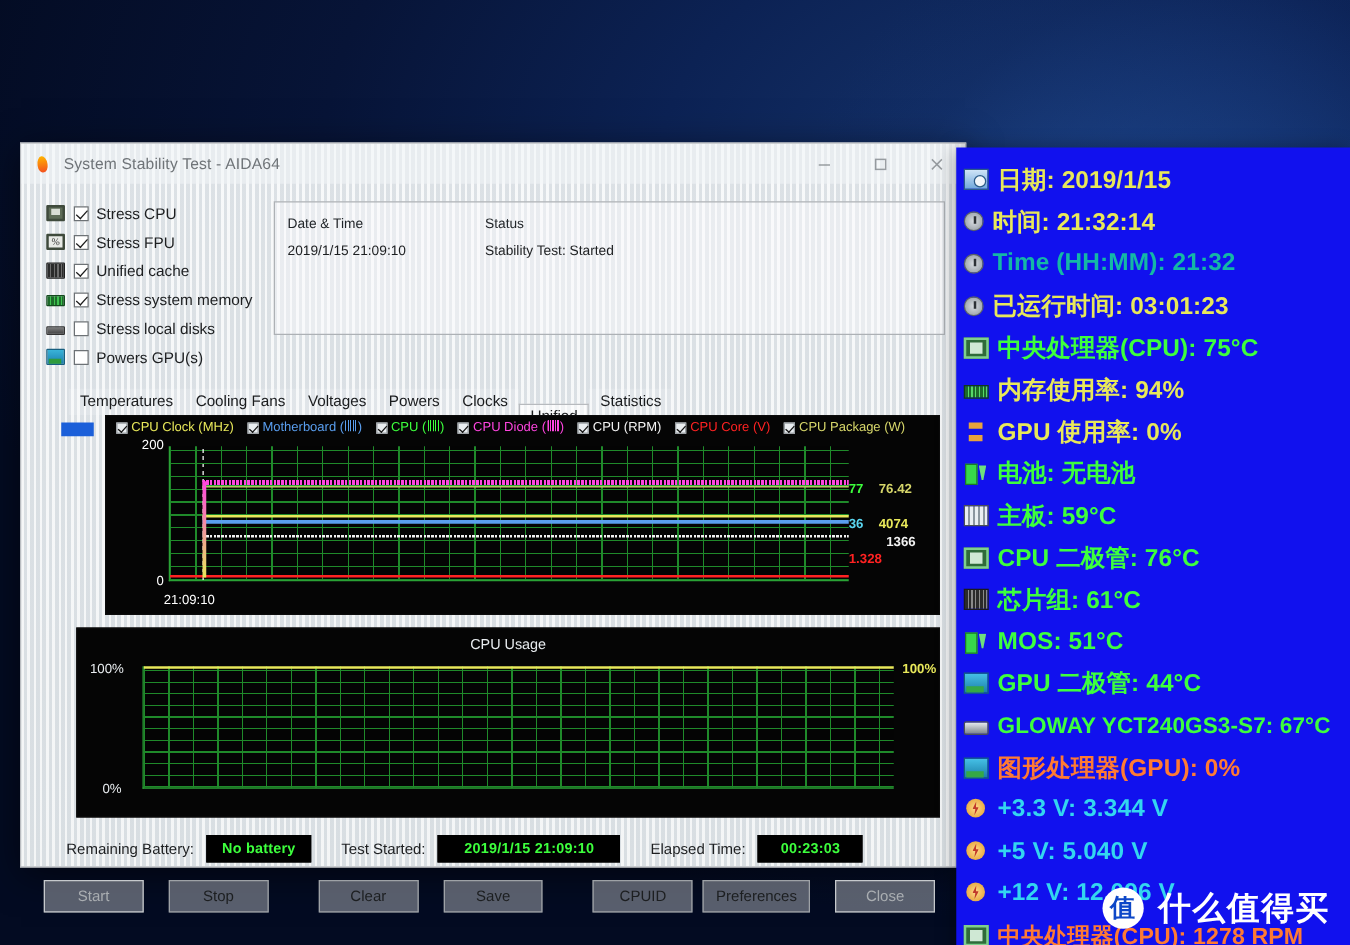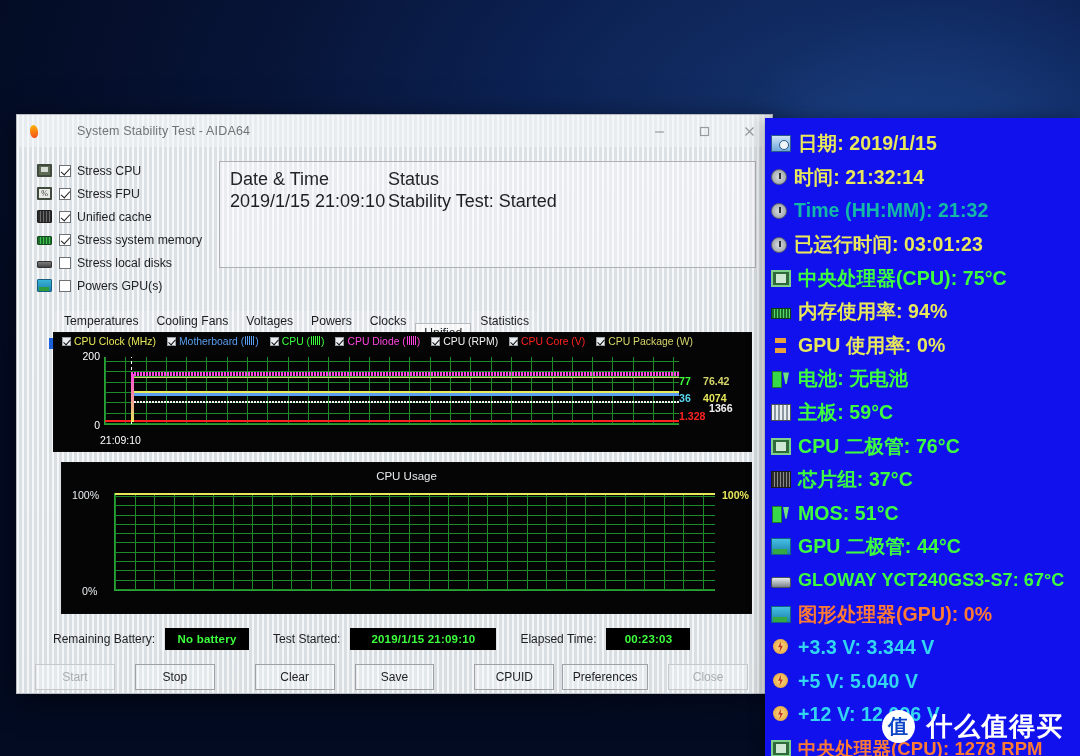--- a/index.html
+++ b/index.html
@@ -32,21 +32,20 @@
     
     background-image:
       repeating-linear-gradient(90deg, rgba(255,255,255,0.55) 0px, rgba(255,255,255,0.55) 2px, rgba(205,212,218,0.55) 2px, rgba(205,212,218,0.55) 5px),
       linear-gradient(#eef1f3, #e6eaec);
   }
 
   .titlebar {
     height: 32px; display: flex; align-items: center;
     padding-left: 10px;
     background: rgba(242,245,247,0.55);
-    gap: 26px;
   }
   .app-icon {
     width: 15px; height: 15px; margin-right: 9px;
     position: relative; flex: 0 0 auto;
   }
   .app-icon::before {
     content:""; position:absolute; left:3px; top:1px;
     width:8px; height:13px; border-radius: 50% 50% 45% 45%;
     background: linear-gradient(#ffb300,#f4511e);
     transform: rotate(-8deg);
@@ -91,21 +90,21 @@
     width: 4px; height: 8px; border: solid #1b1b1b;
     border-width: 0 1.6px 1.6px 0; transform: rotate(42deg);
   }
   .stress-label { font-size: 12.3px; color: #1d1f21; white-space: nowrap; }
 
   .logbox {
     flex: 1; margin-left: 12px; margin-right: 2px;
     border: 1px solid #adb1b5; background: rgba(250,251,252,0.45);
     height: 107px; padding: 6px 0 0 0;
   }
-  .logrow { display: flex; font-size: 18px; color: #1d1f21; padding: 0 10px; height: 22px; align-items: center; }
+  .logrow { display: flex; font-size: 11px; color: #1d1f21; padding: 0 10px; height: 22px; align-items: center; }
   .log-c1 { width: 158px; }
   .log-head { color: #22262a; }
 
   
   .tabs {
     display: flex; align-items: flex-end; gap: 0px;
     margin: 9px 0 0 6px; padding-left: 32px; height: 22px;
   }
   .tab {
     font-size: 12.2px; color: #1a1c1e;
@@ -120,22 +119,22 @@
     top: 16px; padding-bottom: 5px;
   }
 
   
   .chart-area { margin: 2px 6px 0 8px; position: relative; }
   .sel-strip {
     position: absolute; left: 24px; top: 6px; width: 26px; height: 11px;
     background: #1b5fd9;
   }
   .chart1 {
-    margin-left: 28px; margin-right: 14px;
-    height: 120px; background: #050505; border: 1px solid #0c0c0c;
+    margin-left: 59px; margin-right: 14px;
+    height: 160px; background: #050505; border: 1px solid #0c0c0c;
     position: relative; overflow: hidden;
   }
   .legend {
     position: absolute; top: 3px; left: 8px; right: 4px;
     display: flex; align-items: center; gap: 11px;
     font-size: 10.4px; white-space: nowrap;
   }
   .leg-item { display: flex; align-items: center; gap: 3px; }
   .leg-cbx {
     width: 9px; height: 9px; background: #e9edf0; border: 1px solid #9aa0a4;
@@ -486,21 +485,21 @@
   <div class="osd-row">
     <span class="osd-ic oi-mobo"></span>
     <span class="osd-txt" style="color:#3dff3d">主板: 59°C</span>
   </div>
   <div class="osd-row">
     <span class="osd-ic oi-chip"></span>
     <span class="osd-txt" style="color:#3dff3d">CPU 二极管: 76°C</span>
   </div>
   <div class="osd-row">
     <span class="osd-ic oi-cache"></span>
-    <span class="osd-txt" style="color:#3dff3d">芯片组: 37°C</span>
+    <span class="osd-txt" style="color:#3dff3d">芯片组: 61°C</span>
   </div>
   <div class="osd-row">
     <span class="osd-ic oi-batt"></span>
     <span class="osd-txt" style="color:#3dff3d">MOS: 51°C</span>
   </div>
   <div class="osd-row">
     <span class="osd-ic oi-vga"></span>
     <span class="osd-txt" style="color:#3dff3d">GPU 二极管: 44°C</span>
   </div>
   <div class="osd-row">

